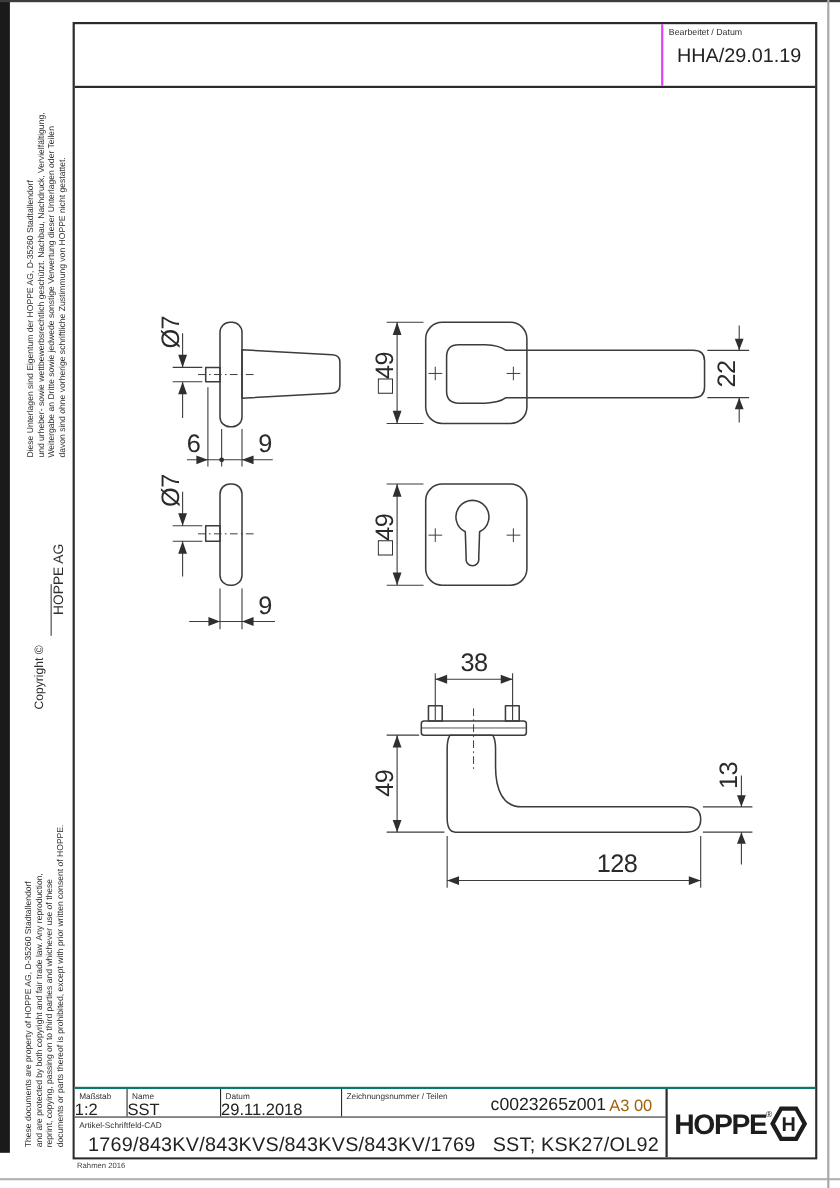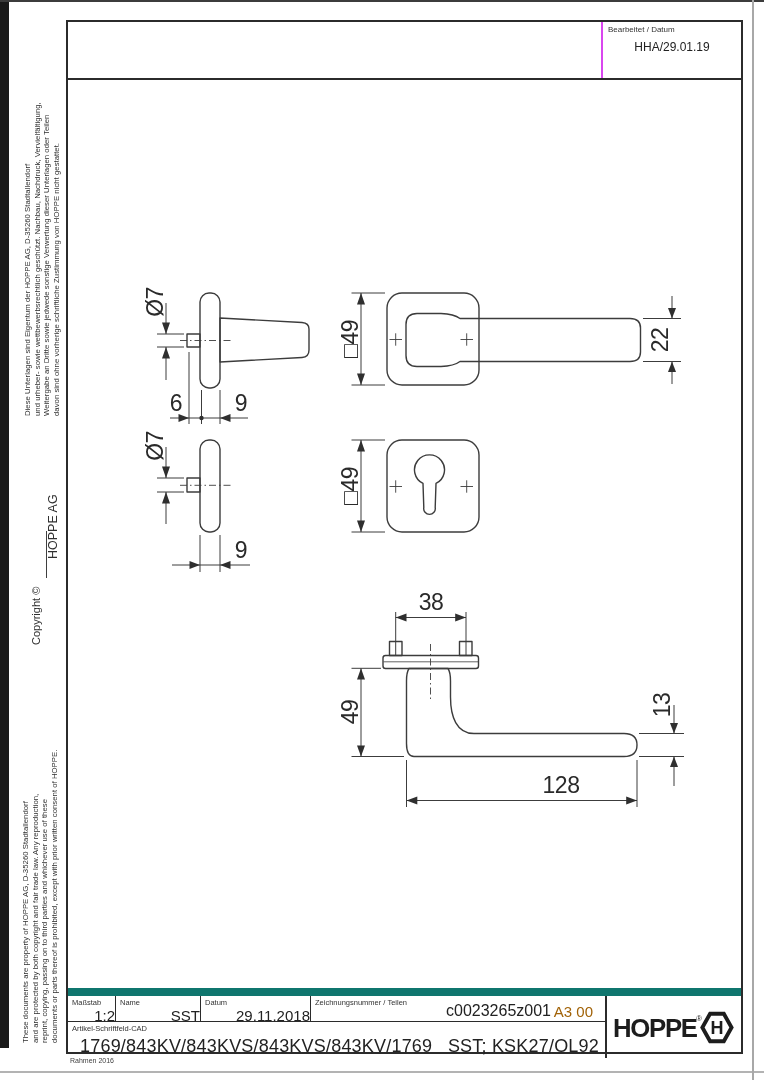--- a/index.html
+++ b/index.html
@@ -28,38 +28,38 @@
 
   
   .frame{
     position:absolute;left:66px;top:20px;width:677px;height:1034px;
     border:2px solid #2b2b2b;box-sizing:border-box;background:#fff;
   }
   .header{position:absolute;left:0;top:0;width:100%;height:58px;border-bottom:2px solid #2b2b2b;box-sizing:border-box;}
   .title{position:absolute;left:16px;top:12px;font-size:28px;color:#1e1e1e;letter-spacing:0.5px;white-space:pre;}
   .edited-cell{position:absolute;right:0;top:0;width:140px;height:56px;border-left:2px solid #d946ef;box-sizing:border-box;}
   .edited-label{font-size:8px;color:#333;margin:3px 0 0 5px;}
-  .edited-value{font-size:12px;color:#222;text-align:center;margin-top:6px;white-space:pre;}
+  .edited-value{font-size:18px;color:#222;text-align:center;margin-top:6px;white-space:pre;}
 
   .drawing-svg{position:absolute;left:0;top:58px;}
   .part{fill:none;stroke:#3c3c3c;stroke-width:1.4;stroke-linejoin:round;stroke-linecap:round;}
   .dimline{fill:none;stroke:#3c3c3c;stroke-width:1;}
   .cl{fill:none;stroke:#3c3c3c;stroke-width:0.9;stroke-dasharray:7 3 1.5 3;}
   .cm{fill:none;stroke:#3c3c3c;stroke-width:0.9;}
   .thin{fill:none;stroke:#3c3c3c;stroke-width:0.8;}
   .arrow{fill:#2f2f2f;stroke:none;}
   .dimtext{font-family:"Liberation Sans",sans-serif;font-size:23px;fill:#2a2a2a;letter-spacing:-0.5px;}
 
   
-  .tb{position:absolute;left:0;bottom:0;width:100%;height:64px;border-top:8px solid #0f766e;box-sizing:border-box;background:#fff;}
+  .tb{position:absolute;left:0;bottom:0;width:100%;height:64px;border-top:2px solid #0f766e;box-sizing:border-box;background:#fff;}
   .tb-row1{position:absolute;left:0;top:0;width:537px;height:26px;border-bottom:1.5px solid #2b2b2b;box-sizing:border-box;}
   .tb-cell{position:absolute;top:0;height:100%;box-sizing:border-box;}
   .tb-cell.bl{border-left:1.5px solid #2b2b2b;}
   .tb-label{font-size:7.5px;color:#333;margin:2px 0 0 4px;white-space:pre;}
-  .tb-value{font-size:15px;color:#222;text-align:right;margin-top:0;white-space:pre;}
+  .tb-value{font-size:15px;color:#222;text-align:left;margin-top:0;white-space:pre;}
   .tb-number{position:absolute;left:135px;top:6px;font-size:16px;color:#222;white-space:pre;}
   .tb-format{position:absolute;right:12px;top:7px;font-size:15px;color:#a16207;white-space:pre;}
   .tb-row2{position:absolute;left:0;top:26px;width:537px;height:36px;}
   .tb-article{font-size:18px;color:#222;margin:3px 0 0 12px;white-space:pre;letter-spacing:0.2px;}
   .tb-logo{position:absolute;left:537px;top:0;width:136px;height:62px;border-left:2px solid #2b2b2b;box-sizing:border-box;
            display:flex;align-items:center;justify-content:center;}
   .frame-note{position:absolute;left:70px;top:1057px;font-size:7px;color:#3f3f3f;white-space:pre;}
 </style>
 </head>
 <body>

